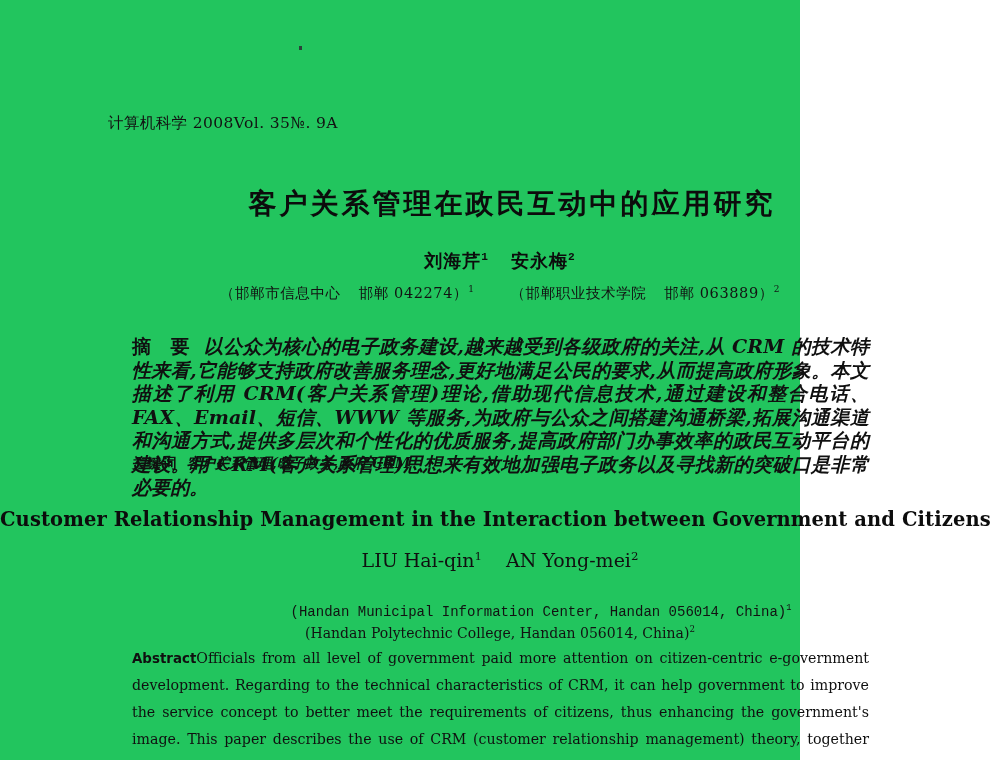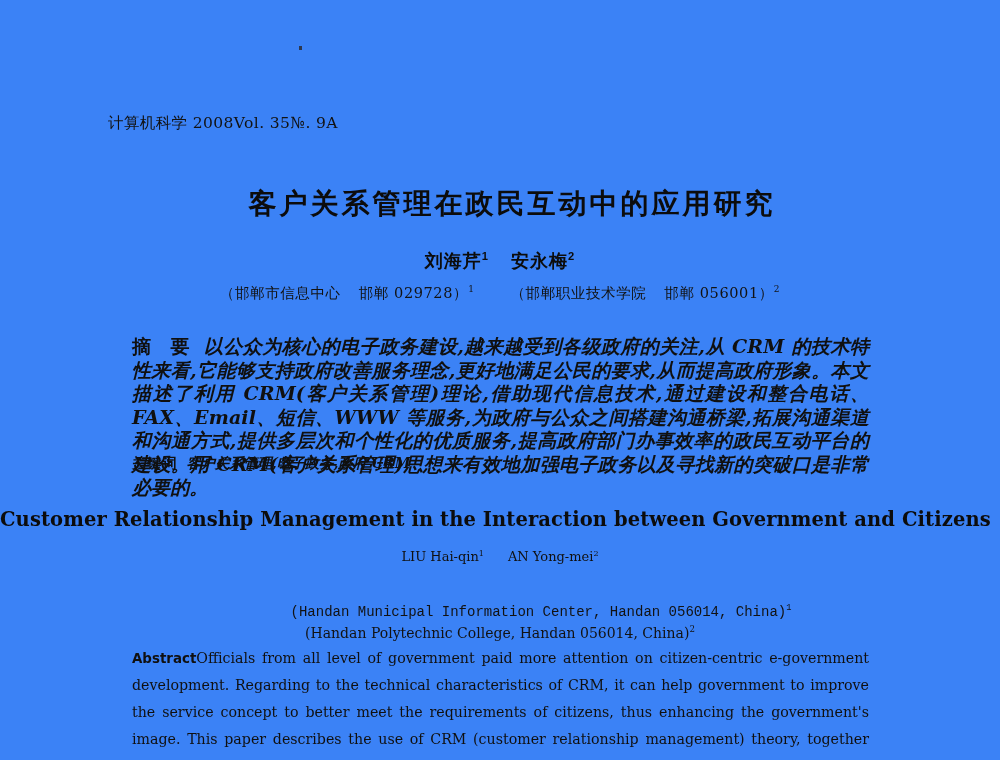--- a/index.html
+++ b/index.html
@@ -10,23 +10,23 @@
   body {
     width: 1000px;
     height: 760px;
     overflow: hidden;
     font-family: "DejaVu Serif", "Liberation Serif", serif;
     color: #111111;
     position: relative;
   }
   .page {
     position: relative;
-    width: 1000px;
+    width: 800px;
     height: 760px;
-    background: #3b82f6;
+    background: #22c55e;
   }
 
   
   .speck {
     position: absolute;
     left: 299px;
     top: 46px;
     width: 3px;
     height: 4px;
     background: #2b2b33;
@@ -57,21 +57,21 @@
     color: #0c0c0c;
     padding-left: 12px;
   }
 
   .authors-cn {
     position: absolute;
     left: 0;
     top: 249px;
     width: 1000px;
     text-align: center;
-    font-family: Liberation Sans, sans-serif;
+    font-family: Liberation Mono, monospace;
     font-size: 18px;
     font-weight: 700;
     letter-spacing: 1px;
     color: #0c0c0c;
   }
   .authors-cn .gap { display: inline-block; width: 22px; }
 
   .affil-cn {
     position: absolute;
     left: 0;
@@ -144,21 +144,21 @@
     letter-spacing: 0.1px;
   }
 
   .authors-en {
     position: absolute;
     left: 0;
     top: 549px;
     width: 1000px;
     text-align: center;
     font-family: "DejaVu Serif", "Liberation Serif", serif;
-    font-size: 13px;
+    font-size: 19px;
     color: #101010;
   }
   .authors-en .gap { display: inline-block; width: 24px; }
 
   .affil-en-1 {
     position: absolute;
     left: 0;
     top: 604px;
     width: 1000px;
     text-align: center;
@@ -205,21 +205,21 @@
 
   <div class="journal-line">计算机科学 2008Vol. 35№. 9A</div>
 
   <div class="title-cn">客户关系管理在政民互动中的应用研究</div>
 
   <div class="authors-cn">
     <span>刘海芹</span><sup>1</sup><span class="gap"></span><span>安永梅</span><sup>2</sup>
   </div>
 
   <div class="affil-cn">
-    <span>（邯郸市信息中心</span><span class="gap"></span><span>邯郸 029728）</span><sup>1</sup><span class="gap"></span><span class="gap"></span><span>（邯郸职业技术学院</span><span class="gap"></span><span>邯郸 056001）</span><sup>2</sup>
+    <span>（邯郸市信息中心</span><span class="gap"></span><span>邯郸 042274）</span><sup>1</sup><span class="gap"></span><span class="gap"></span><span>（邯郸职业技术学院</span><span class="gap"></span><span>邯郸 063889）</span><sup>2</sup>
   </div>
 
   <div class="abstract-cn">
     <span class="lbl">摘 要</span><span>以公众为核心的电子政务建设,越来越受到各级政府的关注,从 CRM 的技术特性来看,它能够支持政府改善服务理念,更好地满足公民的要求,从而提高政府形象。本文描述了利用 CRM(客户关系管理)理论,借助现代信息技术,通过建设和整合电话、FAX、Email、短信、WWW 等服务,为政府与公众之间搭建沟通桥梁,拓展沟通渠道和沟通方式,提供多层次和个性化的优质服务,提高政府部门办事效率的政民互动平台的建设。用 CRM(客户关系管理)思想来有效地加强电子政务以及寻找新的突破口是非常必要的。</span>
   </div>
 
   <div class="keywords-cn">
     <span class="lbl">关键词</span><span>客户关系管理,电子政务,政府 CRM</span>
   </div>
 

